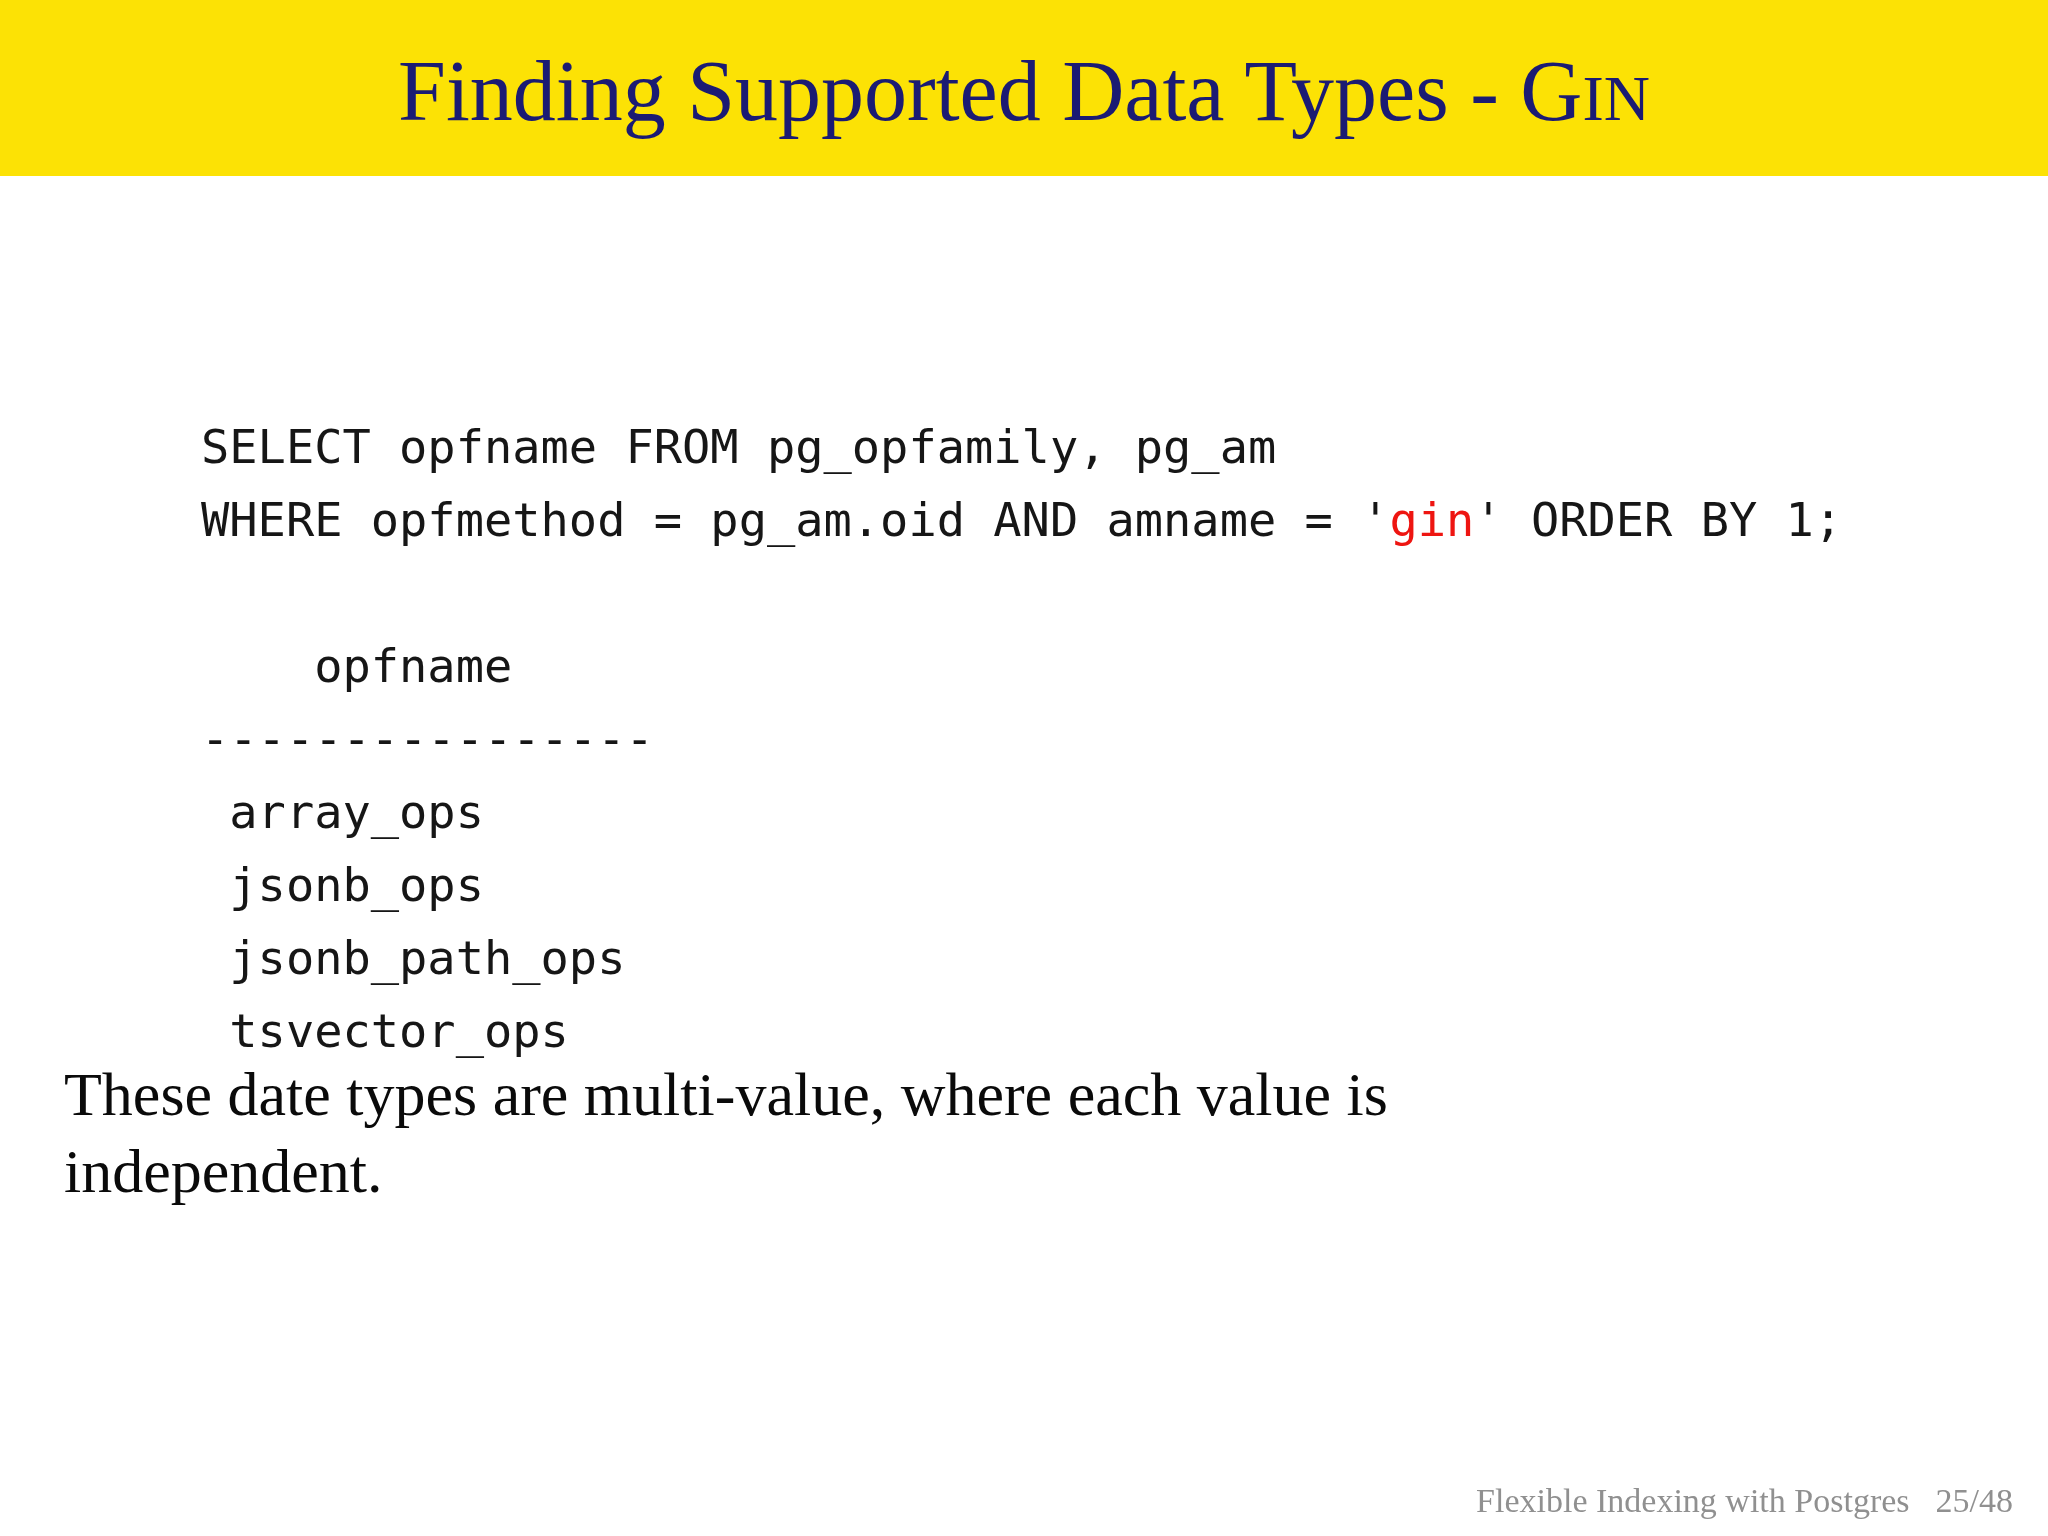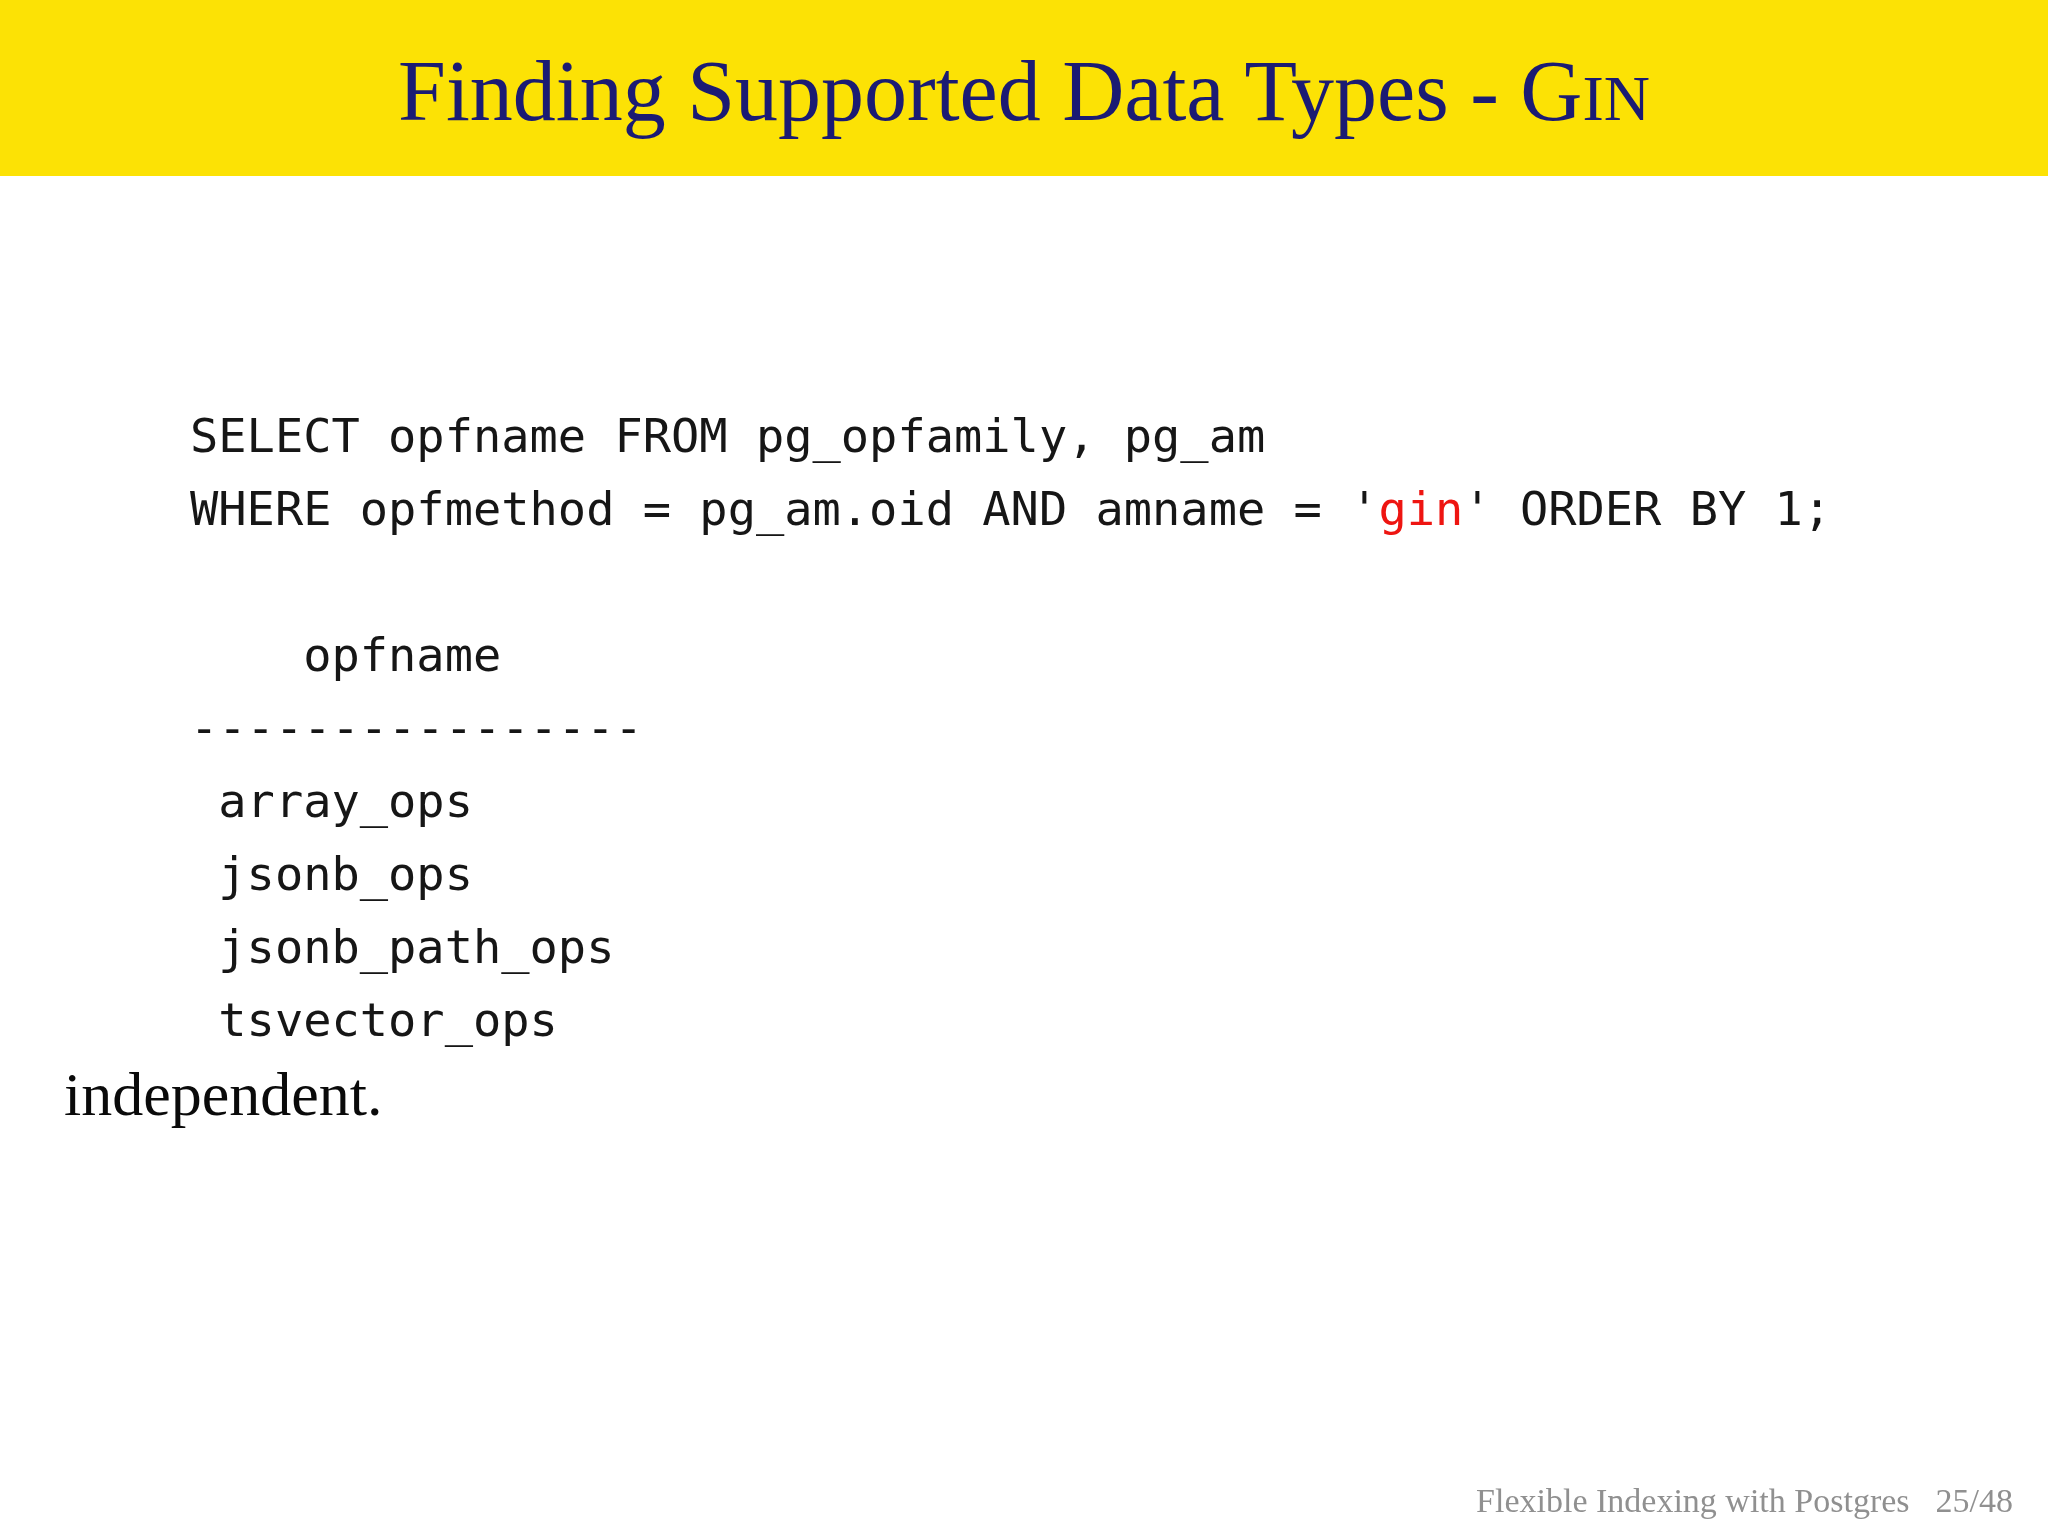--- a/index.html
+++ b/index.html
@@ -36,21 +36,21 @@
   }
   .slide-title .smallcaps {
     font-size: 64px;
   }
 
   
   .code-block {
     position: absolute;
     left: 190px;
     top: 399px;
-    margin: 0;
+    margin: 11px;
     font-family: "DejaVu Sans Mono", monospace;
     font-size: 47px;
     line-height: 73px;
     color: #161616;
     white-space: pre;
   }
   .code-block .hl {
     color: #EE1511;
   }
 
@@ -95,20 +95,21 @@
 <span>WHERE opfmethod = pg_am.oid AND amname = '</span><span class="hl">gin</span><span>' ORDER BY 1;</span>
 
 <span>    opfname</span>
 <span>----------------</span>
 <span> array_ops</span>
 <span> jsonb_ops</span>
 <span> jsonb_path_ops</span>
 <span> tsvector_ops</span></pre>
 
   <div class="body-text">
+    <div>These date types are multi-value, where each value is</div>
     <div>independent.</div>
   </div>
 
   <div class="footer">
     <span>Flexible Indexing with Postgres</span><span class="page-num">25/48</span>
   </div>
 
 </div>
 
 </body></html>

